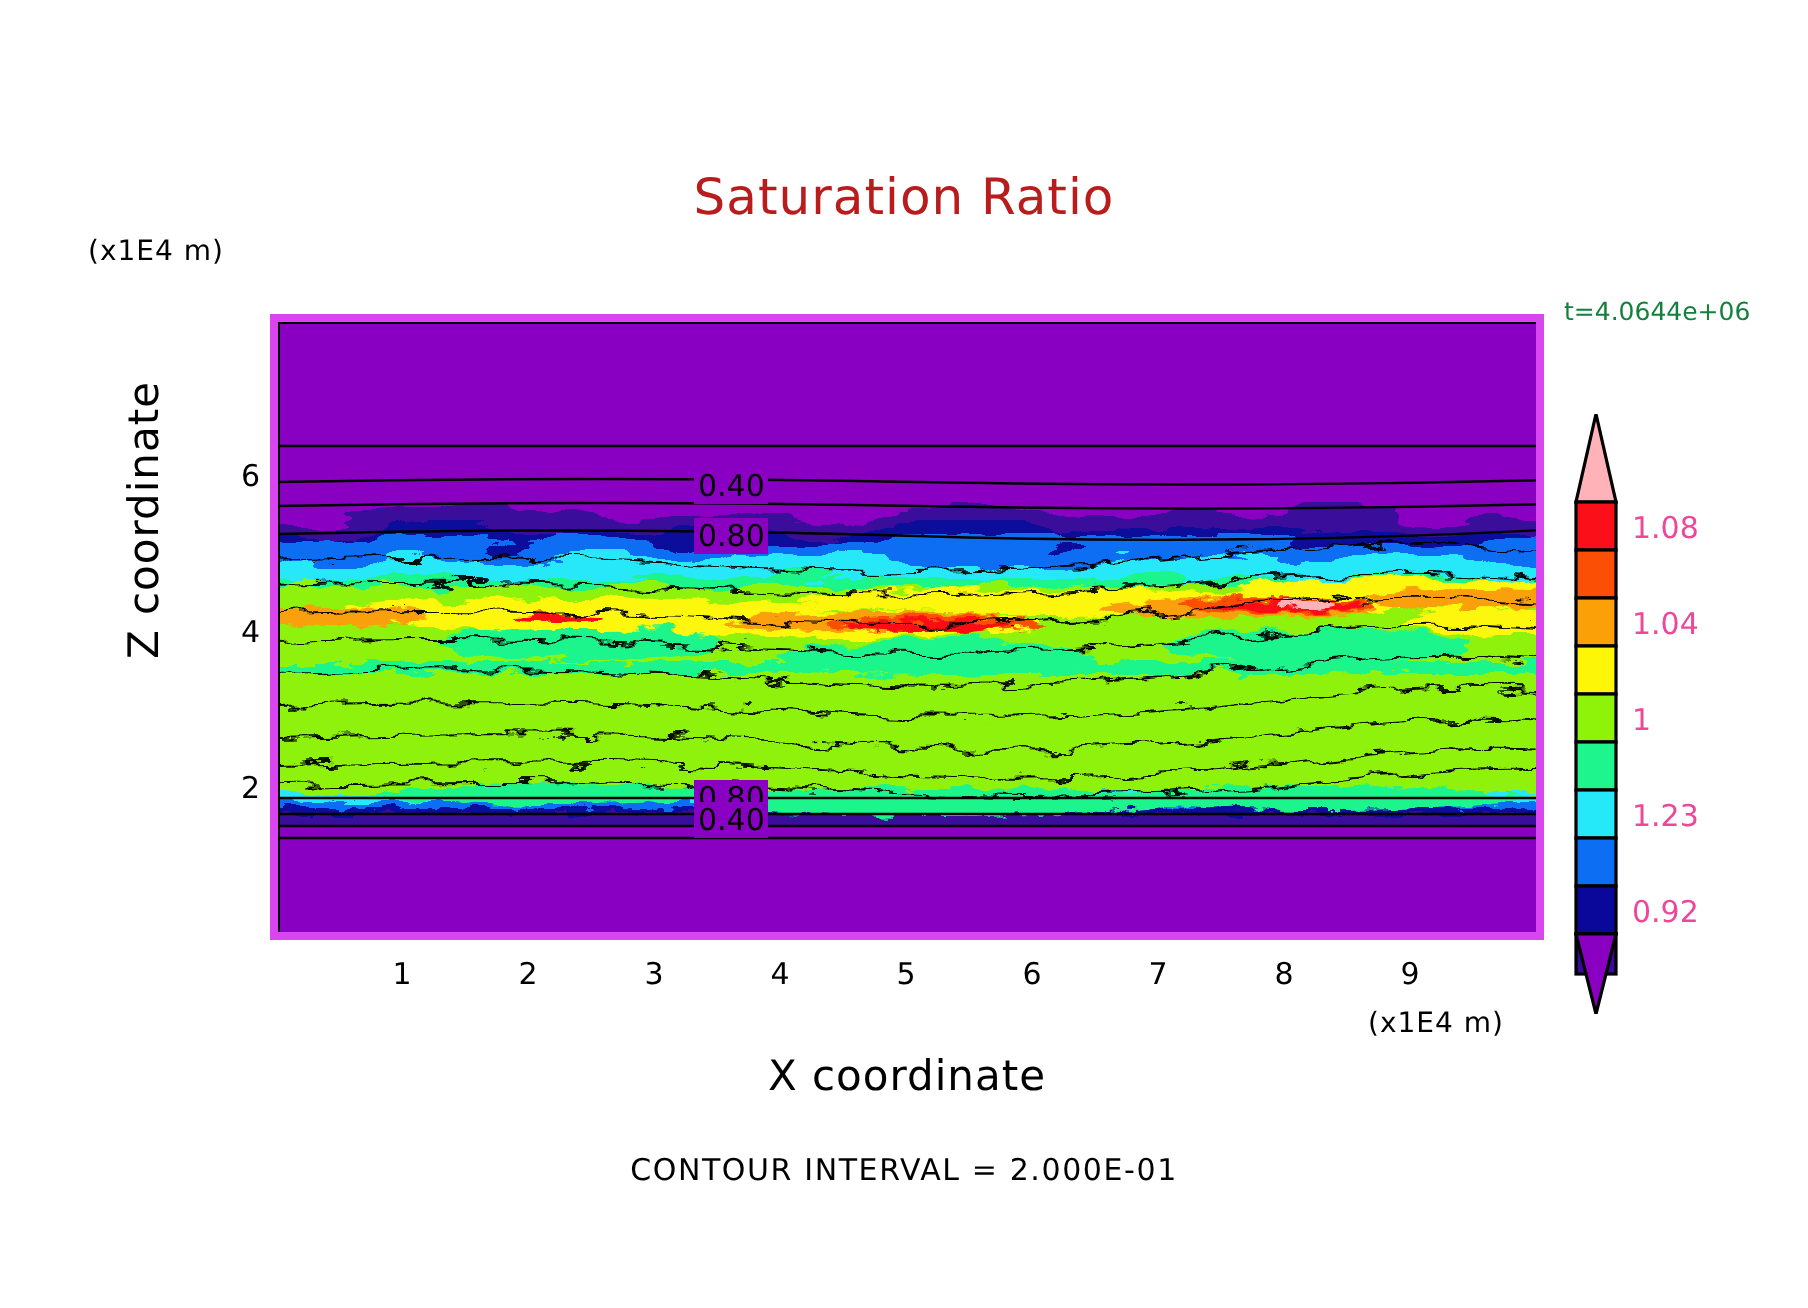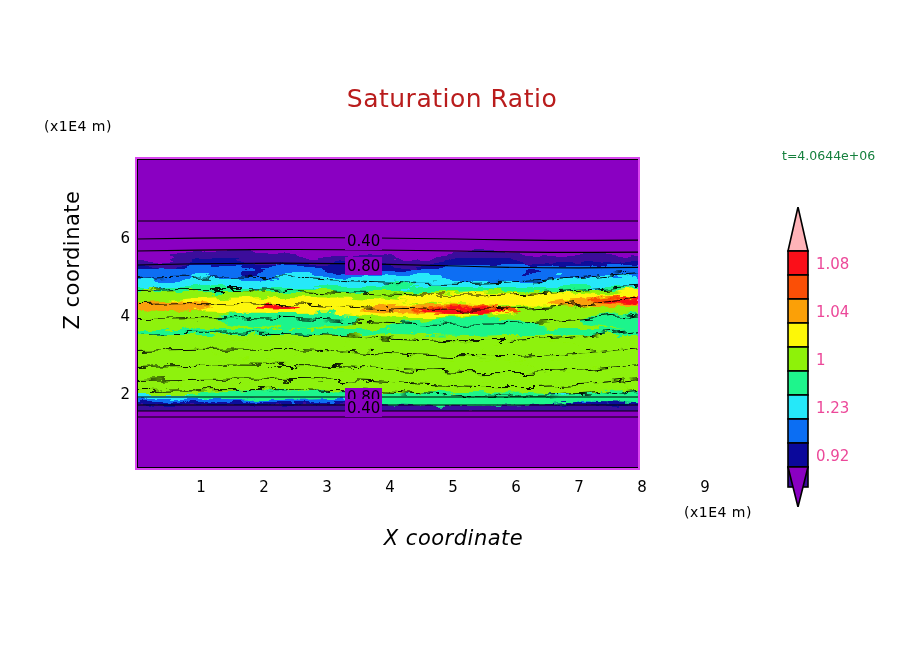--- a/index.html
+++ b/index.html
@@ -65,21 +65,20 @@
 
   .xlabel {
     position: absolute;
     left: 135px;
     width: 637px;
     top: 526px;
     text-align: center;
     font-size: 21px;
     color: #000;
     letter-spacing: 0.5px;
-    font-style: italic;
   }
 
   .ylabel {
     position: absolute;
     left: 44px;
     top: 248px;
     width: 160px;
     text-align: center;
     font-size: 21px;
     color: #000;
@@ -97,23 +96,23 @@
     font-size: 15px;
     color: #000;
     letter-spacing: 0.8px;
   }
 
   
   .plot-frame {
     position: absolute;
     left: 135px;
     top: 157px;
-    width: 505px;
+    width: 637px;
     height: 313px;
-    border: 2px solid #d946ef;
+    border: 4px solid #d946ef;
     box-sizing: border-box;
     overflow: hidden;
     background: #f9a8d4;
   }
   .plot-frame svg { display: block; }
 
   
   .tick-x {
     position: absolute;
     font-size: 15px;
@@ -340,20 +339,21 @@
   <div class="tick-x" style="left:690px;">9</div>
 
   <div class="tick-y" style="top:385px;">2</div>
   <div class="tick-y" style="top:307px;">4</div>
   <div class="tick-y" style="top:229px;">6</div>
 
   <div class="ylabel">Z coordinate</div>
   <div class="xlabel">X coordinate</div>
   <div class="xunit">(x1E4 m)</div>
 
+  <div class="footer">CONTOUR INTERVAL = 2.000E-01</div>
 
   <div class="cbar">
     <svg width="24" height="300" viewBox="0 0 24 300">
 
       <polygon points="12,0 22,44 2,44" fill="#ffb3b8" stroke="#000" stroke-width="1.6"></polygon>
 
       <rect x="2" y="44" width="20" height="24" fill="#fb0f19" stroke="#000" stroke-width="1.6"></rect>
       <rect x="2" y="68" width="20" height="24" fill="#fb4f06" stroke="#000" stroke-width="1.6"></rect>
       <rect x="2" y="92" width="20" height="24" fill="#fba007" stroke="#000" stroke-width="1.6"></rect>
       <rect x="2" y="116" width="20" height="24" fill="#fdf707" stroke="#000" stroke-width="1.6"></rect>

